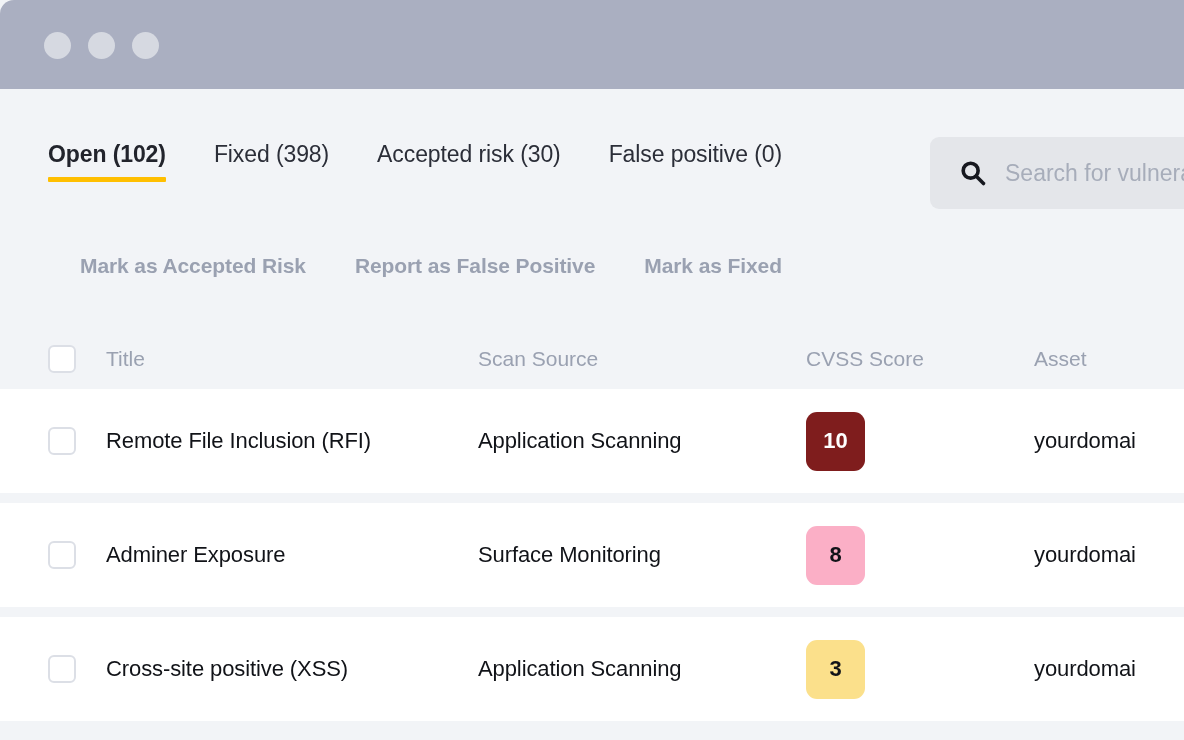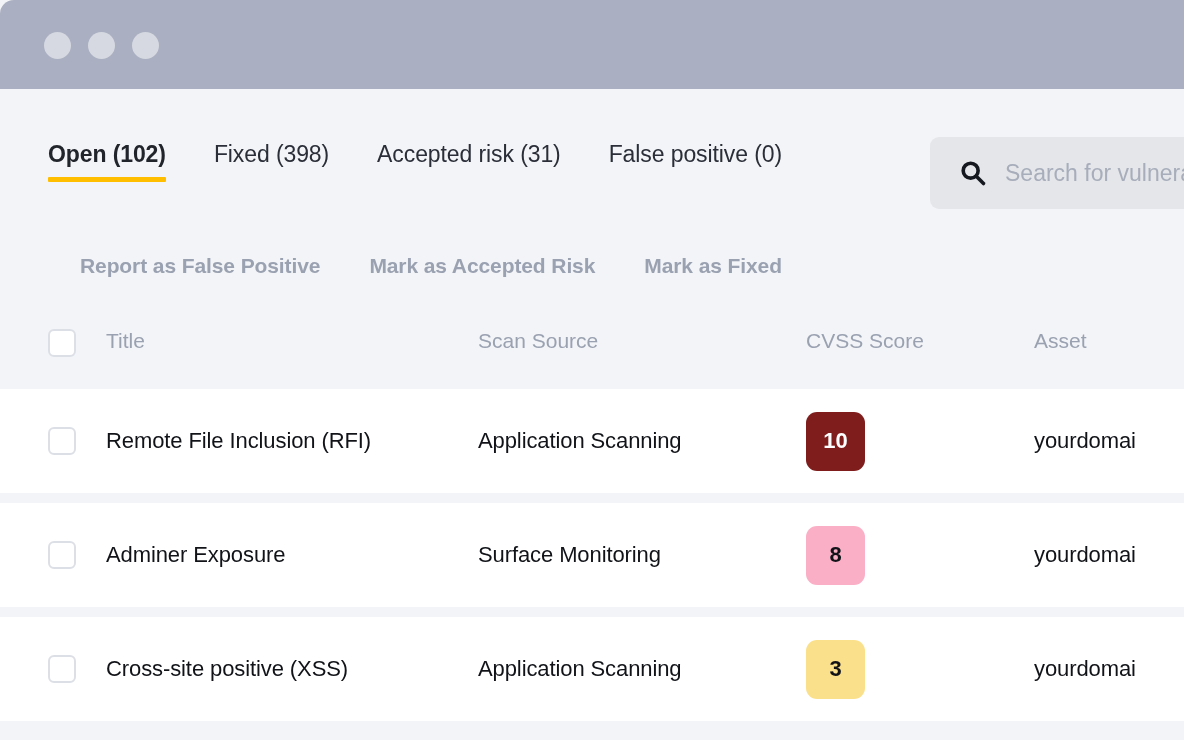--- a/index.html
+++ b/index.html
@@ -145,21 +145,21 @@
   .table {
     position: absolute;
     left: 0;
     top: 240px;
     width: 1184px;
   }
   .thead {
     height: 60px;
     background: #f2f4f7;
     display: flex;
-    align-items: flex-start;
+    align-items: center;
     padding-left: 48px;
     box-sizing: border-box;
   }
   .th {
     font-size: 21px;
     color: #9aa1b1;
     font-weight: normal;
     white-space: nowrap;
   }
 
@@ -225,38 +225,38 @@
 <div class="page">
 
   <nav class="tabs">
     <div class="tab active">
       <span>Open (102)</span>
     </div>
     <div class="tab">
       <span>Fixed (398)</span>
     </div>
     <div class="tab">
-      <span>Accepted risk (31)</span>
+      <span>Accepted risk (30)</span>
     </div>
     <div class="tab">
       <span>False positive (0)</span>
     </div>
   </nav>
 
   <div class="search-box">
     <svg class="search-icon" viewBox="0 0 24 24">
       <circle cx="10" cy="10" r="6.4" fill="none" stroke="#16181f" stroke-width="3.1"></circle>
       <line x1="14.8" y1="14.8" x2="21" y2="21" stroke="#16181f" stroke-width="3.1" stroke-linecap="round"></line>
     </svg>
     <input class="search-input" type="text" placeholder="Search for vulnerabilities" style="">
   </div>
 
   <div class="bulk-actions">
+    <span class="bulk-action">Mark as Accepted Risk</span>
     <span class="bulk-action">Report as False Positive</span>
-    <span class="bulk-action">Mark as Accepted Risk</span>
     <span class="bulk-action">Mark as Fixed</span>
   </div>
 
   <div class="table">
 
     <div class="thead">
       <div class="col-check">
         <span class="checkbox"></span>
       </div>
       <div class="col-title th">Title</div>

